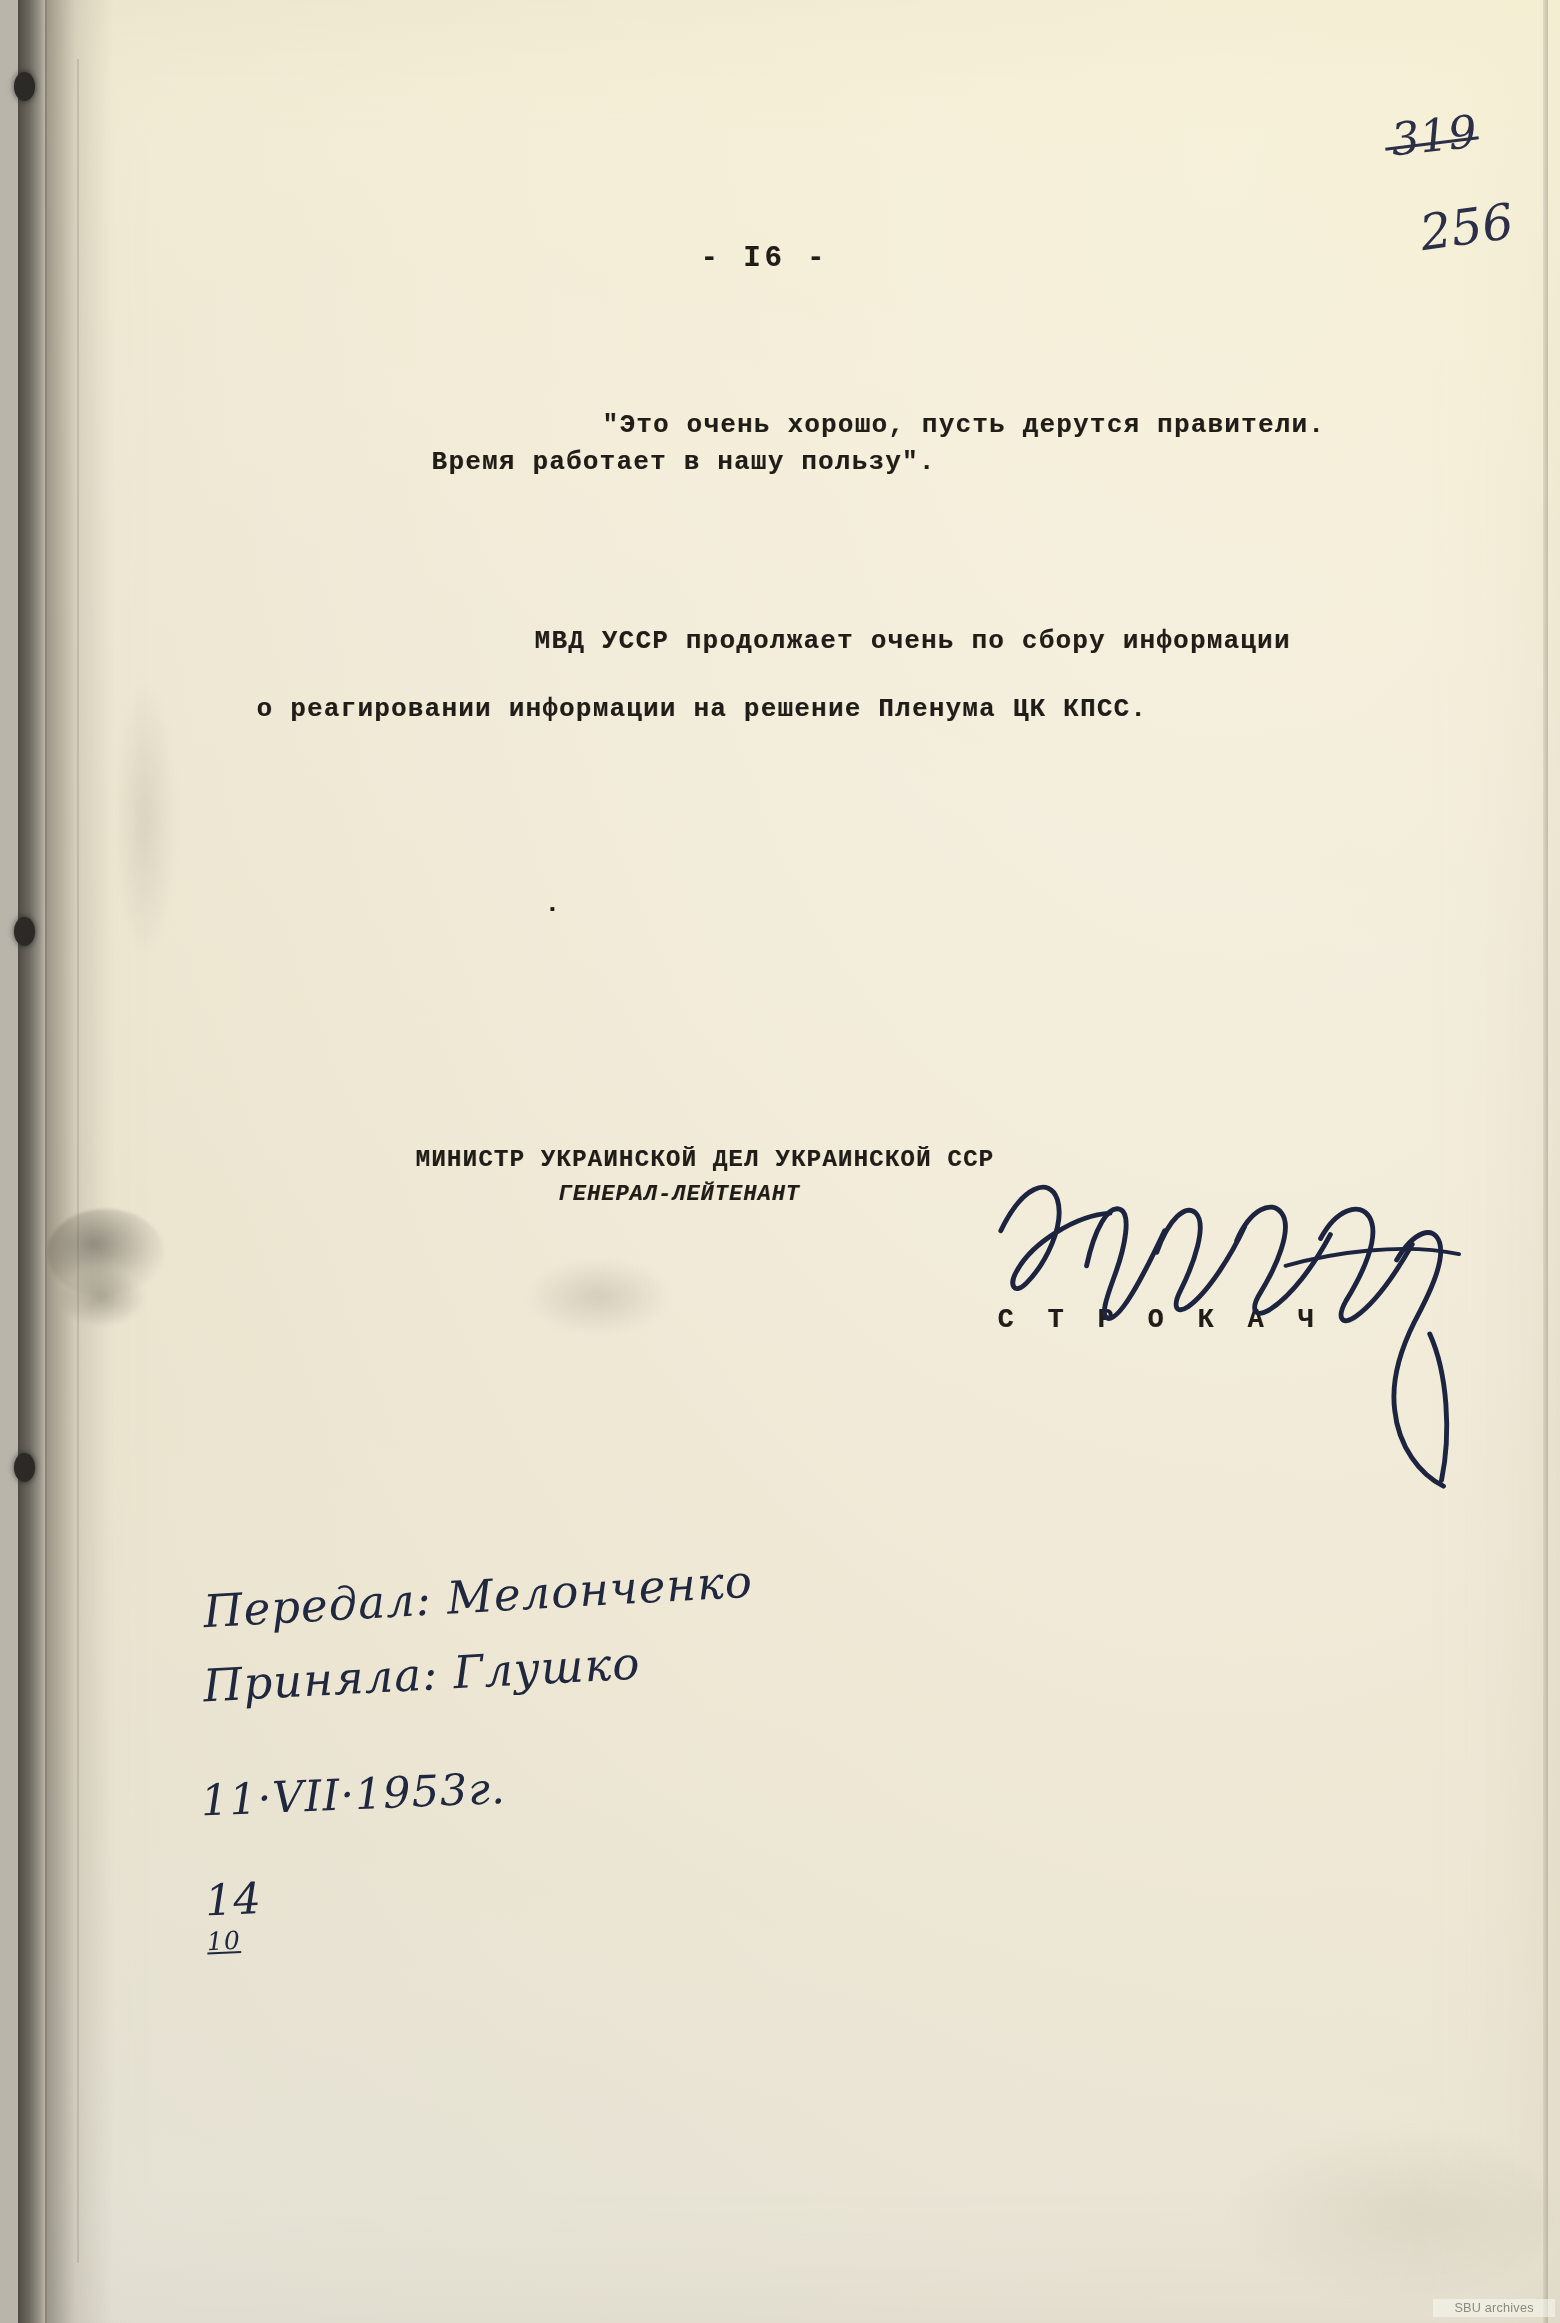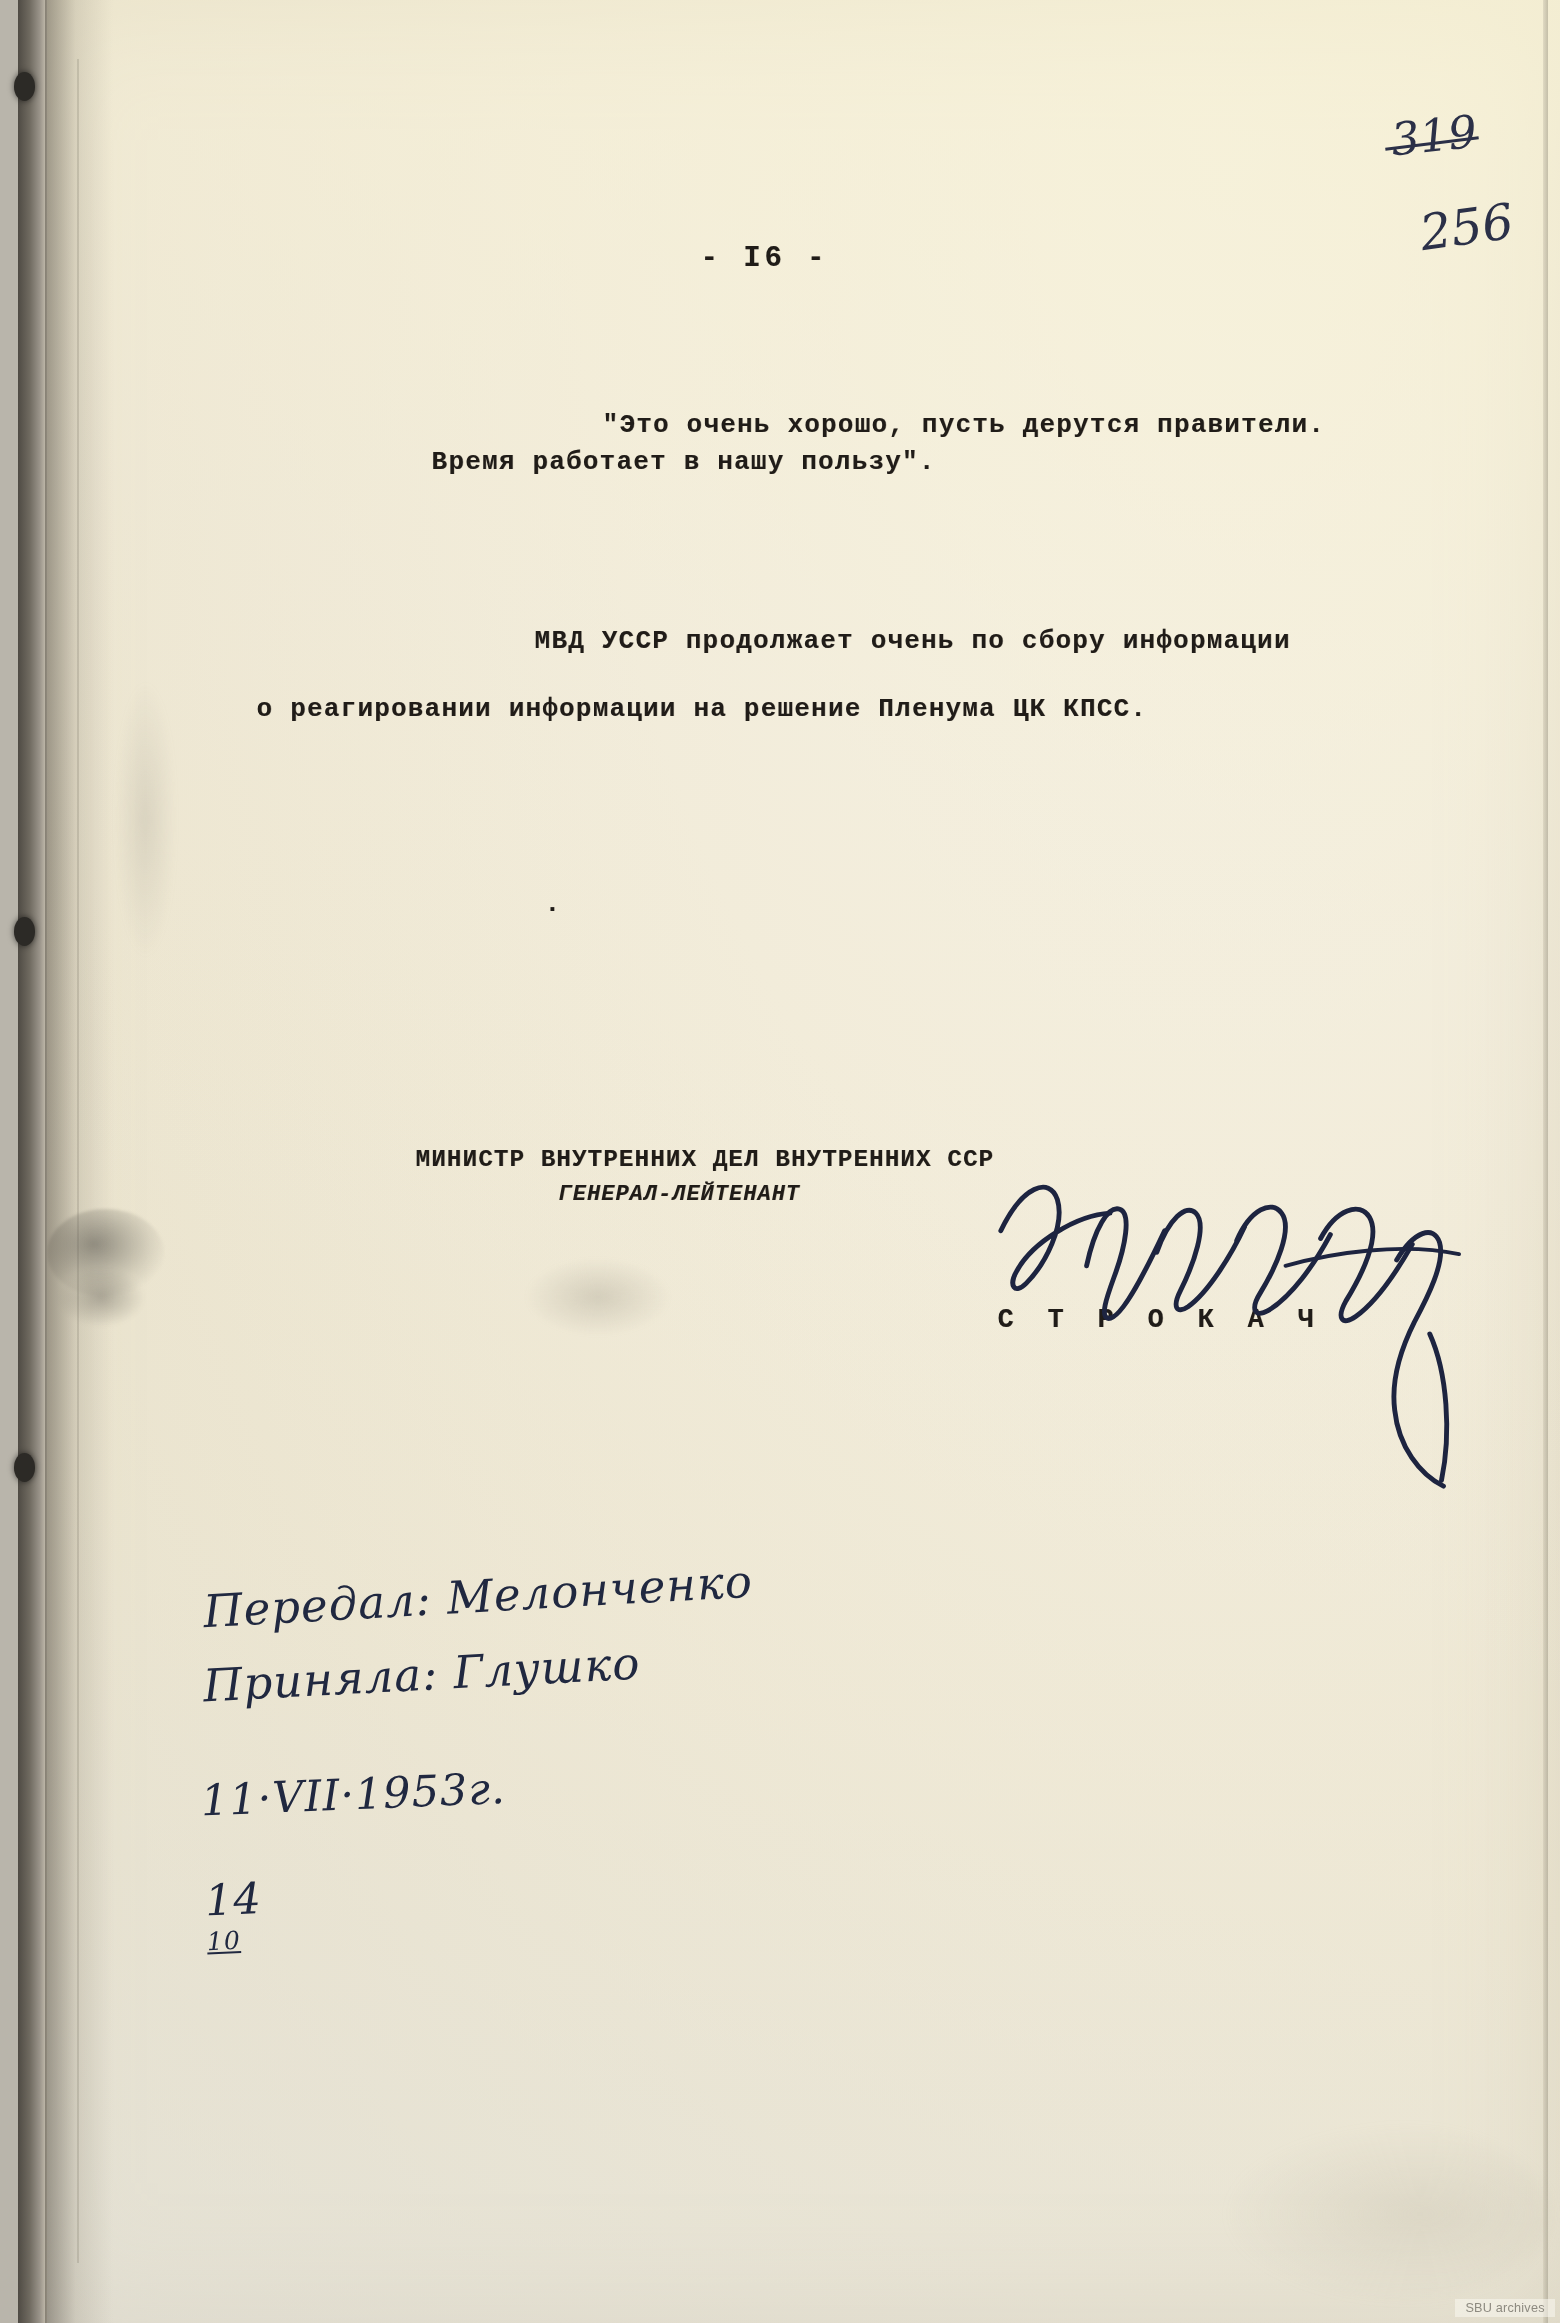--- a/index.html
+++ b/index.html
@@ -62,21 +62,21 @@
   .hole.h3 { top: 1453px; }
 
   
   .archive-tag {
     position: absolute;
     right: 5.9px; bottom: 5.9px;
     font-family: "Liberation Sans", sans-serif;
     font-size: 12.7px;
     color: #8d8a80;
     background: rgba(250,248,240,0.55);
-    padding: 2px 10px;
+    padding: 2px 21px;
     letter-spacing: 0.2px;
   }
 
   
   .typed {
     position: absolute;
     color: #201c18;
     font-family: "Liberation Mono", monospace;
     font-weight: 700;
     letter-spacing: 1.2px;
@@ -216,21 +216,21 @@
 
     <div class="typed pageno">- I6 -</div>
 
     <div class="typed q1">"Это очень хорошо, пусть дерутся правители.</div>
     <div class="typed q2">Время работает в нашу пользу".</div>
 
     <div class="typed p1">МВД УССР продолжает очень по сбору информации</div>
     <div class="typed p2">о реагировании информации на решение Пленума ЦК КПСС.</div>
     <div class="typed dotmark">.</div>
 
-    <div class="typed sig1">МИНИСТР ВНУТРЕННИХ ДЕЛ ВНУТРЕННИХ ССР</div>
+    <div class="typed sig1">МИНИСТР УКРАИНСКОЙ ДЕЛ УКРАИНСКОЙ ССР</div>
     <div class="typed sig2">ГЕНЕРАЛ-ЛЕЙТЕНАНТ</div>
     <div class="typed sig3">С Т Р О К А Ч</div>
 
     <div class="sigwrap">
       <svg width="546" height="410" viewBox="0 0 560 420" fill="none">
         <g stroke="#1d2440" stroke-linecap="round" stroke-linejoin="round" fill="none">
           <path d="M8 62 C30 16, 58 6, 66 30 C74 56, 54 96, 34 116 C22 128, 16 118, 24 104 C40 74, 86 46, 120 44" stroke-width="5"></path>
           <path d="M96 98 C104 60, 118 36, 130 40 C142 44, 136 78, 124 110 C116 132, 110 150, 118 152 C132 154, 160 96, 176 62" stroke-width="5"></path>
           <path d="M168 84 C180 50, 198 34, 208 44 C220 56, 206 96, 192 124 C184 140, 188 148, 200 140 C220 126, 244 88, 258 58" stroke-width="5"></path>
           <path d="M250 72 C264 40, 286 30, 296 44 C308 60, 290 100, 274 126 C264 142, 268 152, 282 144 C306 130, 330 96, 346 66" stroke-width="5"></path>

